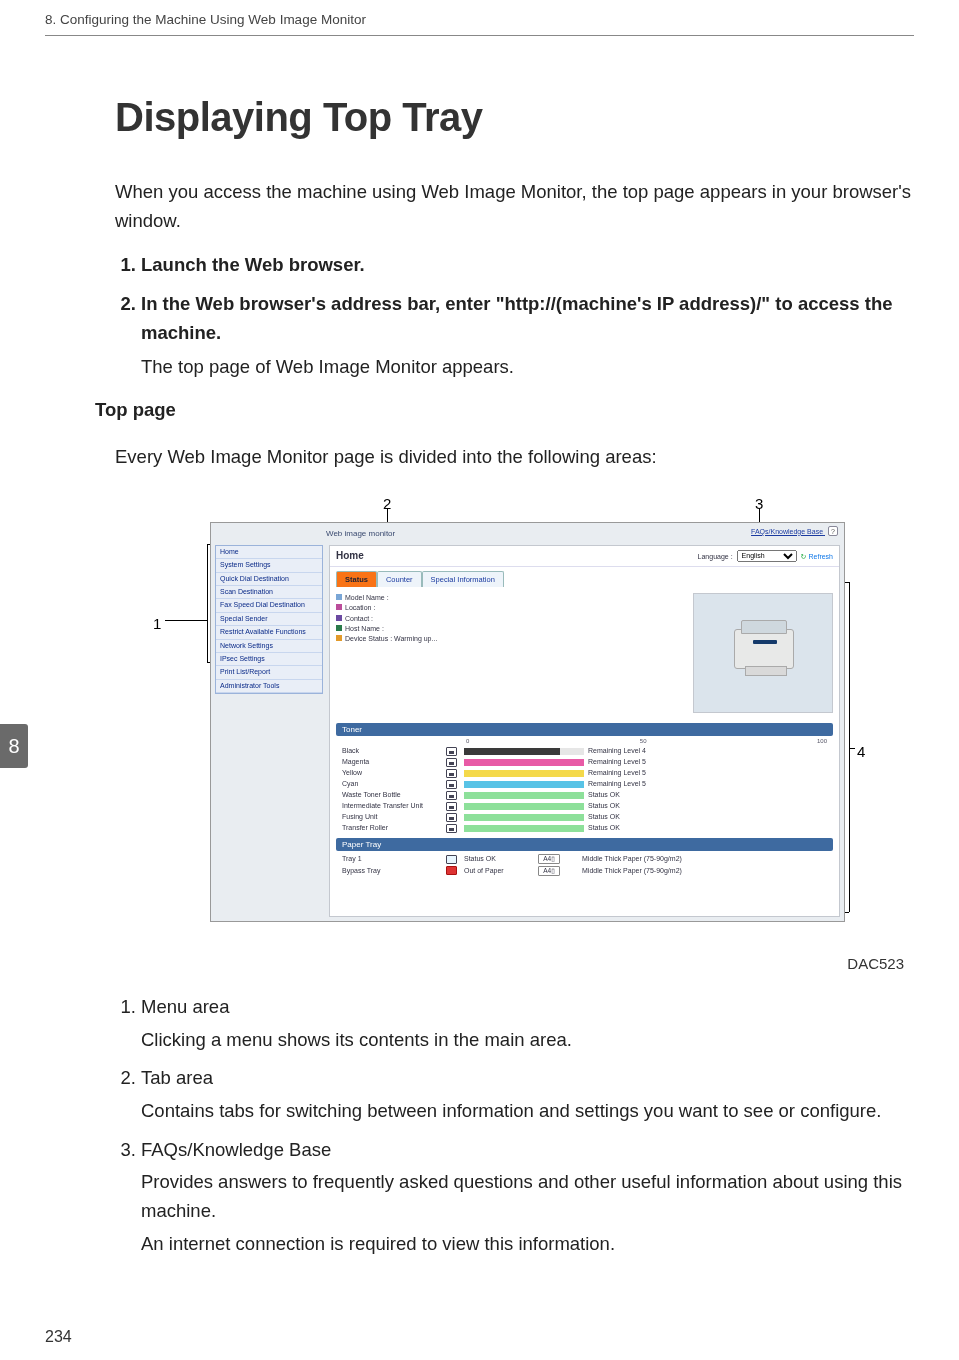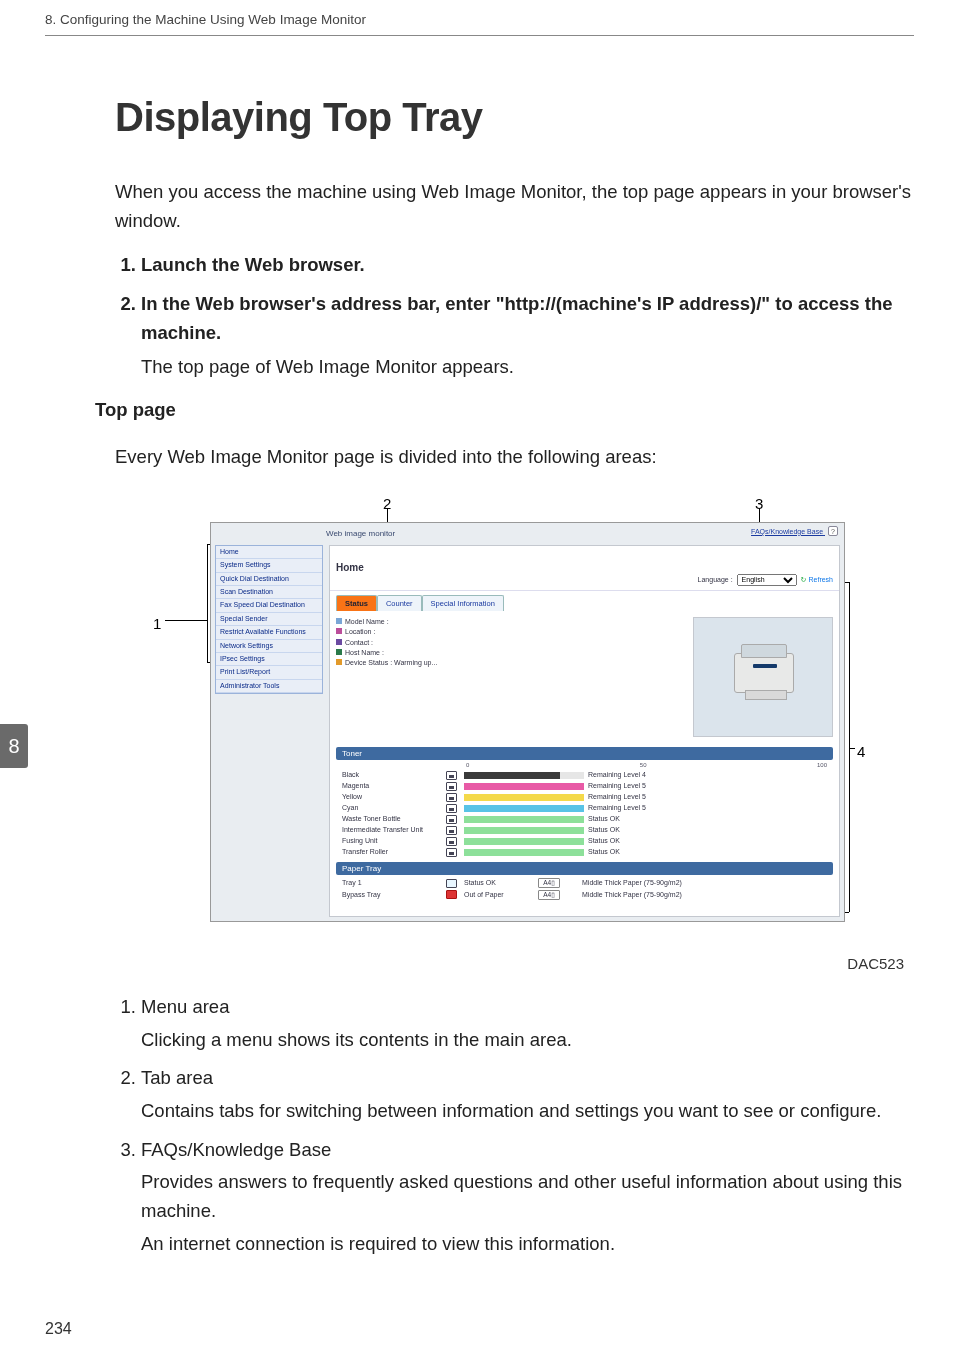--- a/index.html
+++ b/index.html
@@ -96,21 +96,21 @@
   .shot-main {
     position:absolute; left:118px; right:4px; top:22px; bottom:4px;
     background:#fff; border:1px solid #c4c8cf;
   }
   .shot-main-header {
     display:flex; justify-content:space-between; align-items:center;
     padding:4px 6px;
     border-bottom:1px solid #dde;
   }
   .shot-main-header .home { font-size:10px; font-weight:bold; color:#334; }
-  .shot-main-header .langwrap { font-size:7px; color:#334; display:flex; gap:4px; align-items:center;margin-top:24px;}
+  .shot-main-header .langwrap { font-size:7px; color:#334; display:flex; gap:4px; align-items:flex-end;}
   .shot-main-header select { font-size:7px; height:12px; width:60px; }
   .shot-main-header .refresh { color:#1078e8; font-size:7px; cursor:pointer; }
   .shot-main-header .refresh::before { content:"↻"; color:#1aa83a; margin-right:2px; }
   .tabs { display:flex; gap:0; padding:4px 6px 0 6px;}
   .tabs .tab {
     font-size:7.5px; padding:3px 8px;
     border:1px solid #9bb; border-bottom:none;
     background:#eef4fa; color:#1a3aa0;
     border-top-left-radius:2px; border-top-right-radius:2px;
   }
@@ -176,21 +176,21 @@
   ol.legend > li .lgbody { display:block; margin-top:4px; }
   .chapter-tab {
     position:absolute; left:0; top:724px;
     width:28px; height:44px;
     background:#6a6a6a; color:#fff;
     display:flex; align-items:center; justify-content:center;
     font-size:20px; font-weight:400;
     border-top-right-radius:3px; border-bottom-right-radius:3px;
   }
   .page-number {
-    position:absolute; left:45px; bottom:18px;
+    position:absolute; left:45px; bottom:10px;
     font-size:16px; color:#333;
   }
 </style>
 </head>
 <body>
 
 <div class="page">
 
   <div class="running-head">8. Configuring the Machine Using Web Image Monitor</div>
 

